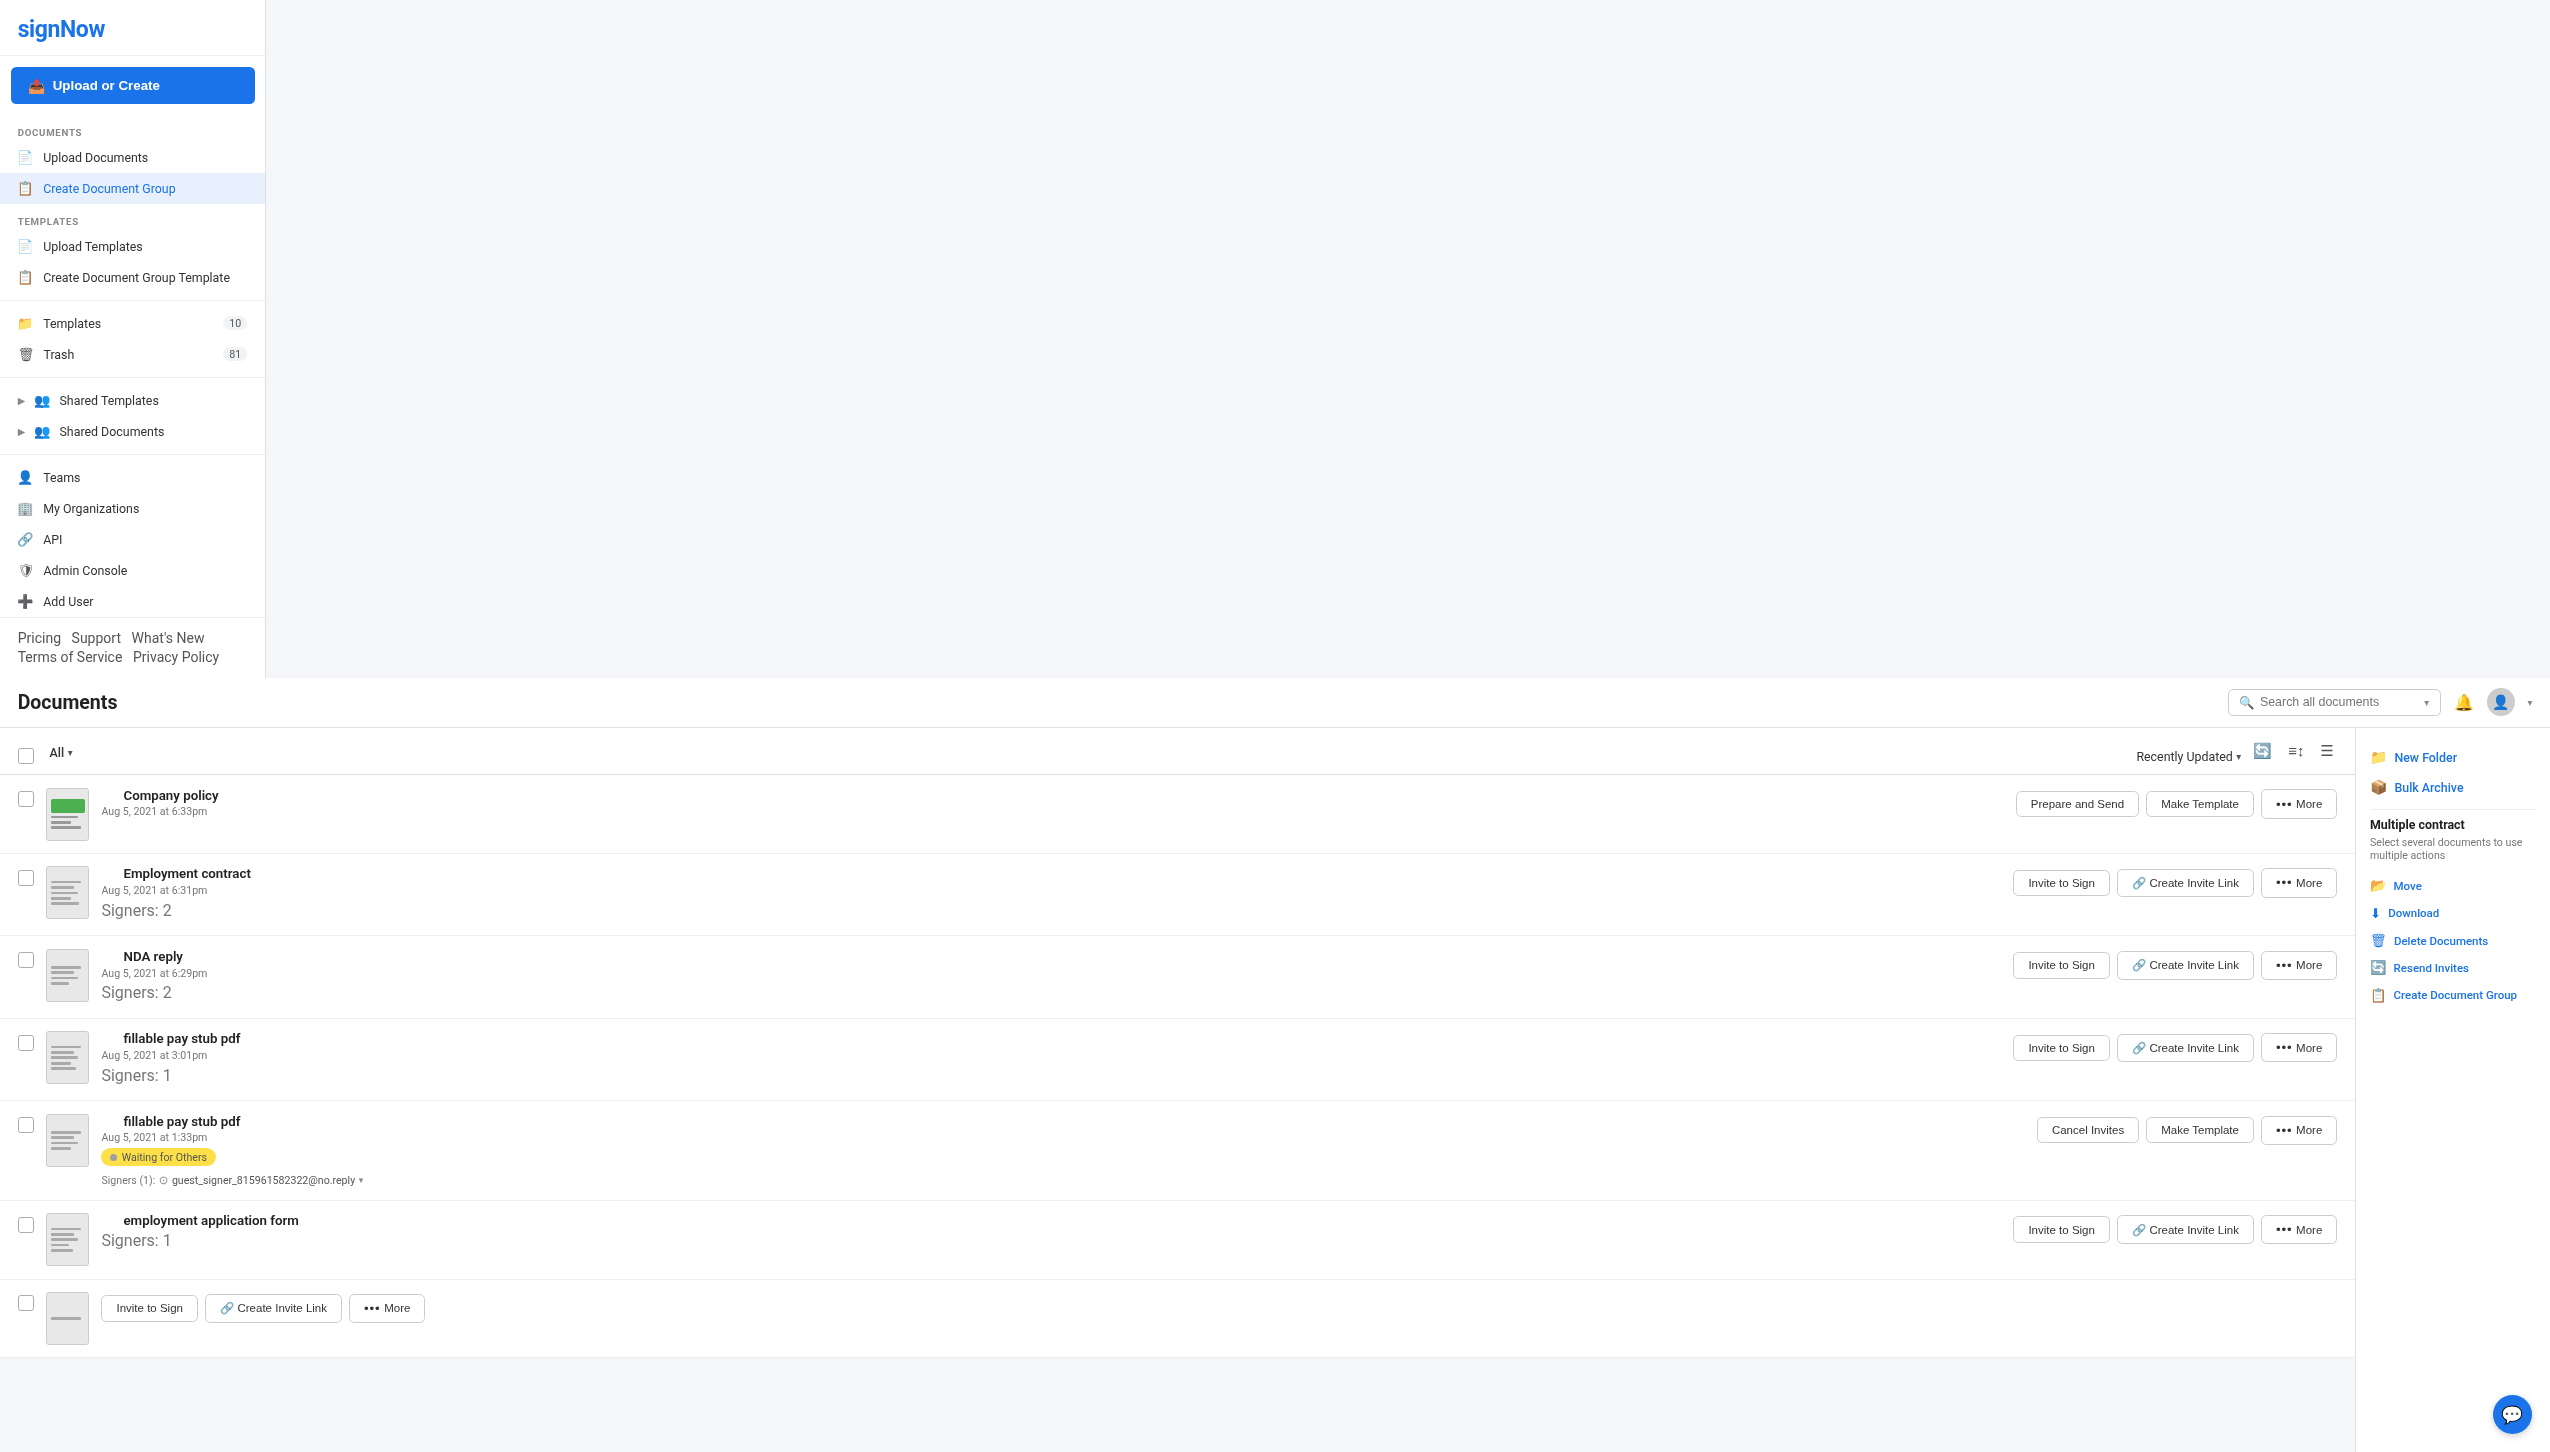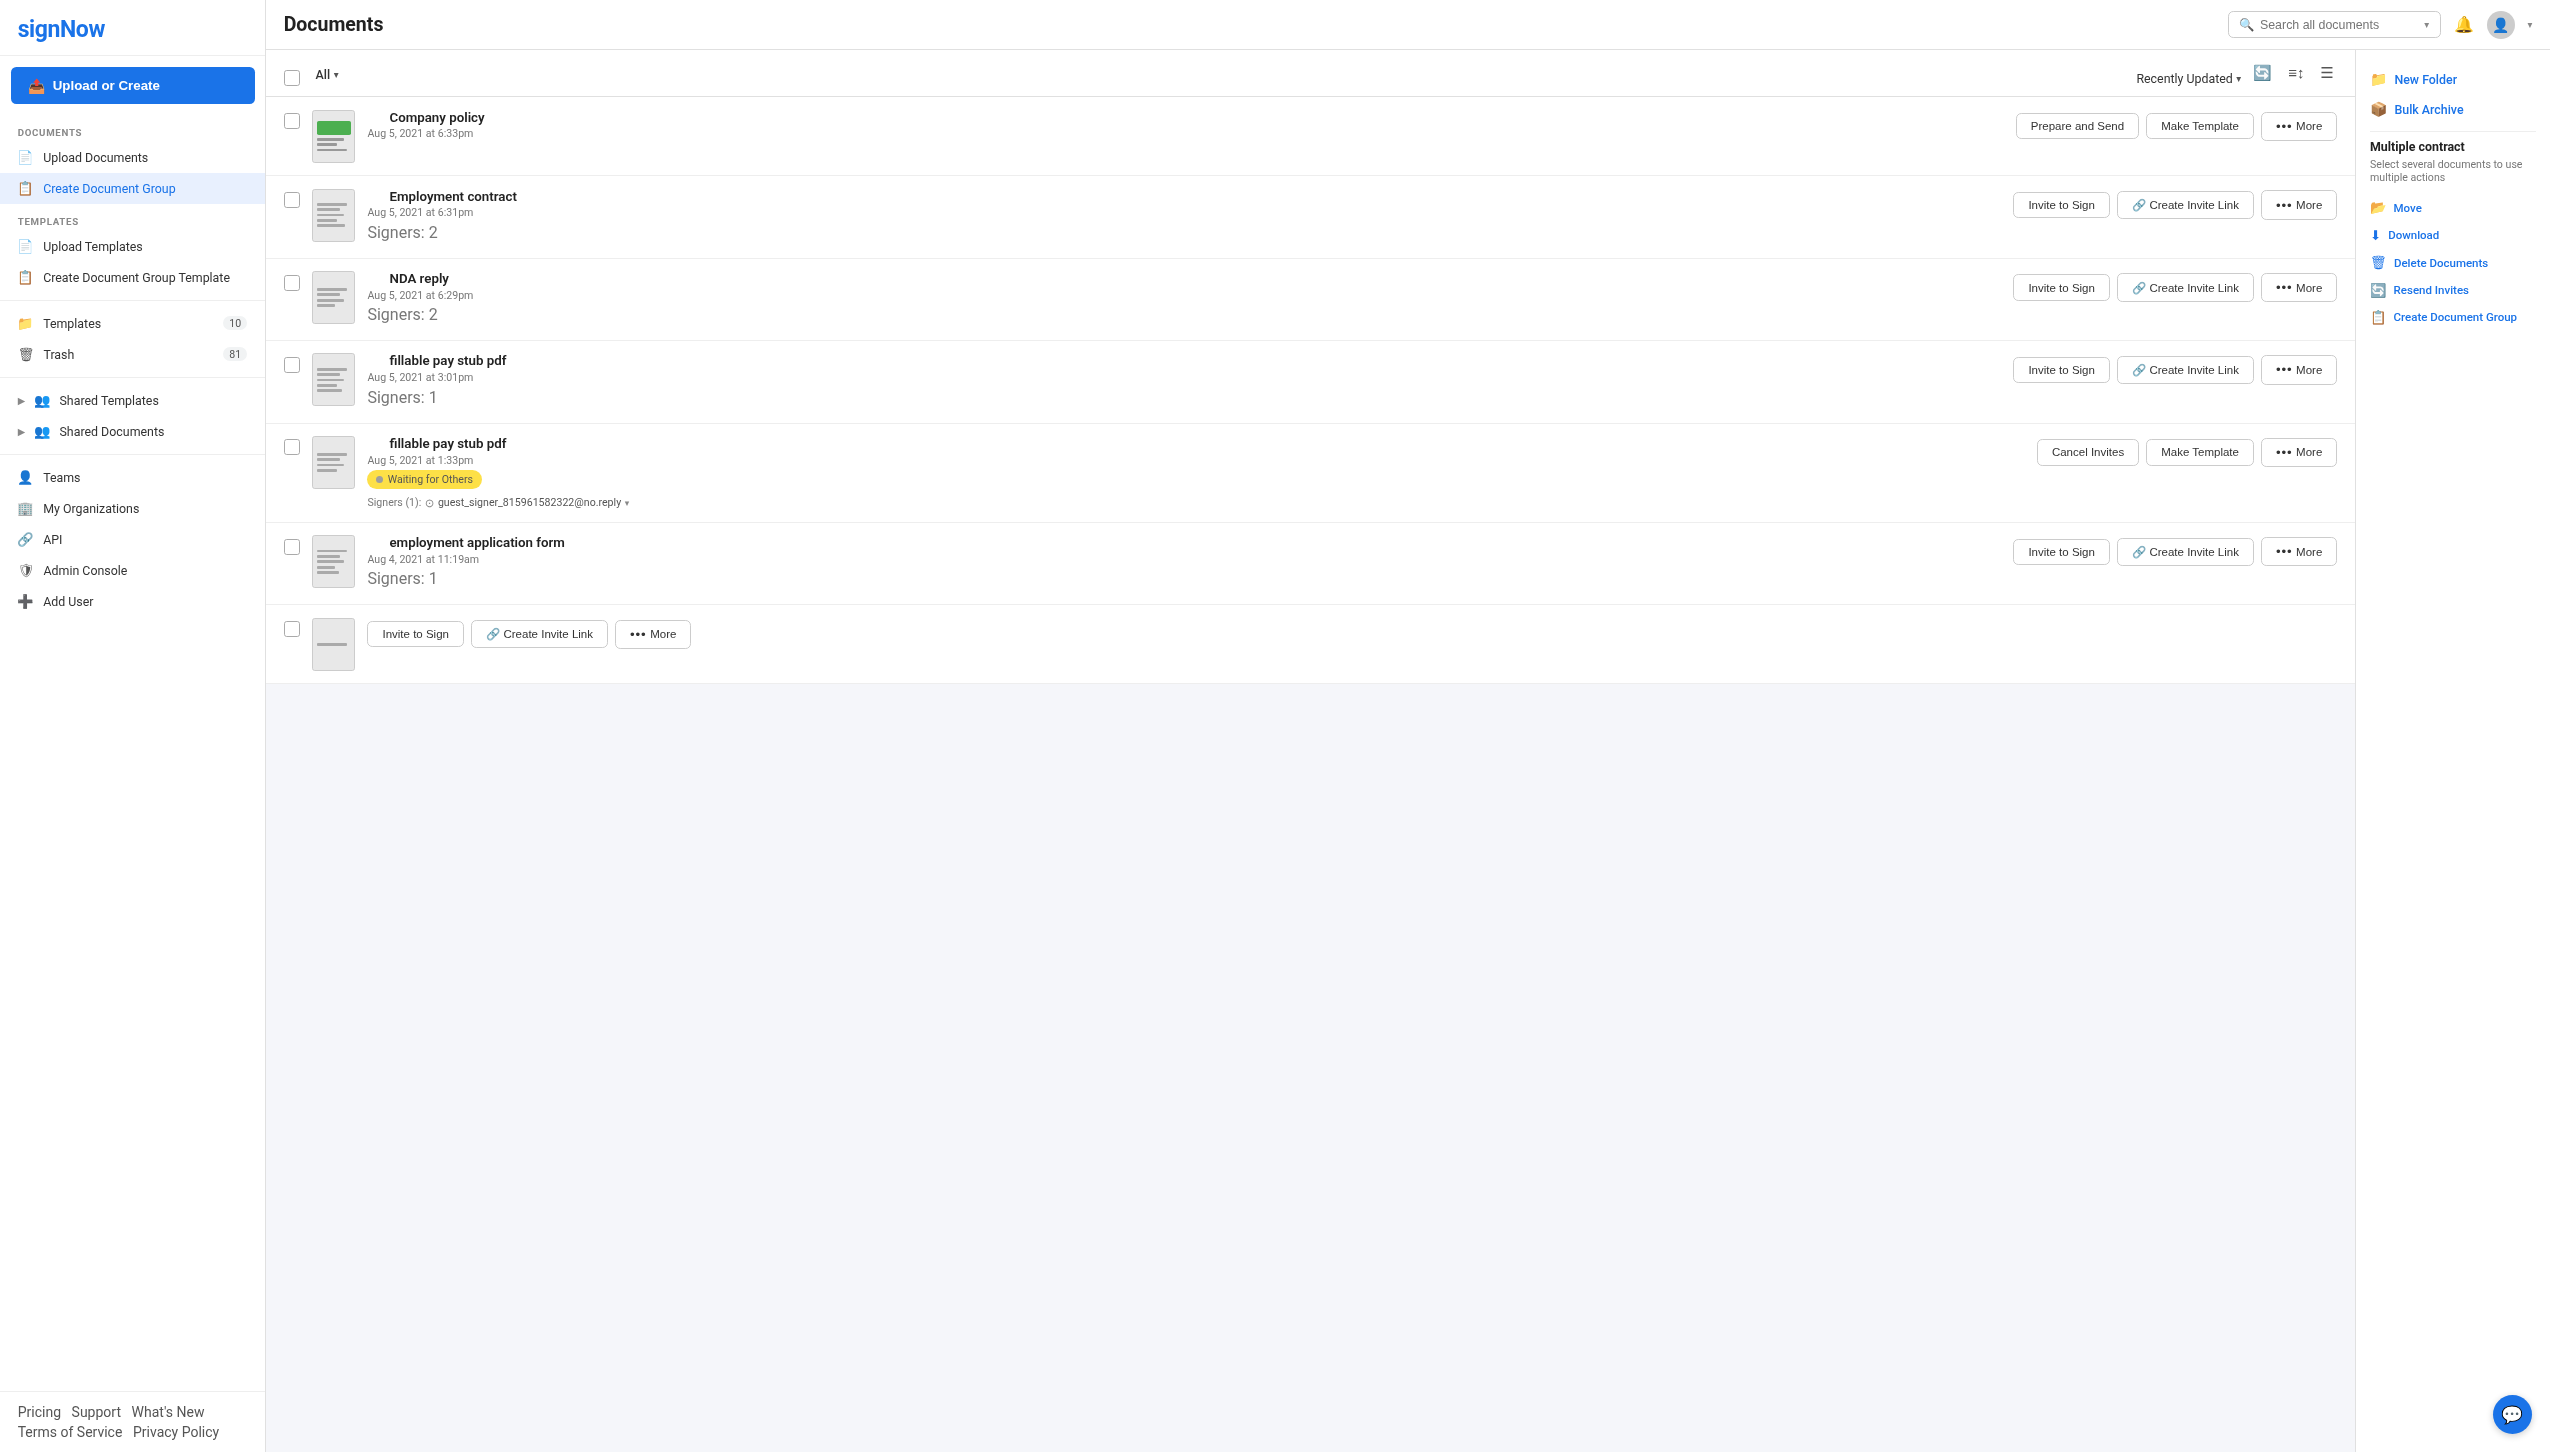--- a/index.html
+++ b/index.html
@@ -1,18 +1,18 @@
 <!DOCTYPE html>
 <html style="font-size:14px"><head>
   <meta charset="utf-8">
   <style>
     * { box-sizing: border-box; margin: 0; padding: 0; }
     body { font-family: -apple-system, BlinkMacSystemFont, 'Segoe UI', Roboto, sans-serif; background: #f5f6fa; color: #222; font-size: 12.4px; }
 
-    .app-layout { display: flex; height: 100vh; overflow: hidden; }
+    .app-layout { display: flex; height: 100vh; overflow: hidden; flex-direction: column; }
 
     
     .sidebar { width: 266px; min-width: 266px; background: #fff; border-right: 0.9px solid #e0e0e0; display: flex; flex-direction: column; overflow-y: auto; }
     .sidebar-logo { padding: 16px 17.7px 12.4px; border-bottom: 0.9px solid #eee; }
     .logo-text { color: #1a73e8; font-size: 23px; font-weight: 700; letter-spacing: -0.4px; }
     .upload-btn { display: flex; align-items: center; gap: 7px; background: #1a73e8; color: #fff; border: none; border-radius: 5.3px; padding: 10.6px 17.7px; font-size: 13.3px; font-weight: 600; cursor: pointer; width: calc(100% - 21px); margin: 10.6px; }
     .upload-btn-icon { font-size: 14px; }
 
     .sidebar-section-label { font-size: 9.7px; font-weight: 700; color: #888; letter-spacing: 0.7px; text-transform: uppercase; padding: 12.4px 17.7px 3.5px; }
     .sidebar-item { display: flex; align-items: center; gap: 8.9px; padding: 8px 17.7px; cursor: pointer; color: #333; font-size: 12.4px; border-radius: 0; }
@@ -378,21 +378,20 @@
             <div class="doc-thumb-lines">
               <div class="doc-thumb-line" style="width:90%;background:#aaa"></div>
               <div class="doc-thumb-line" style="width:70%;background:#aaa"></div>
               <div class="doc-thumb-line" style="width:80%;background:#aaa"></div>
               <div class="doc-thumb-line" style="width:55%;background:#aaa"></div>
               <div class="doc-thumb-line" style="width:65%;background:#aaa"></div>
             </div>
           </div>
           <div class="doc-info">
             <div class="doc-name">employment application form</div>
-            <div class="doc-date">Aug 4, 2021 at 11:19am</div>
             <div class="doc-signers">Signers: 1</div>
           </div>
           <div class="doc-actions">
             <button class="action-btn">Invite to Sign</button>
             <button class="action-btn">
               <span>🔗</span>
               <span>Create Invite Link</span>
             </button>
             <button class="action-btn more">
               <span class="more-dots">•••</span>

